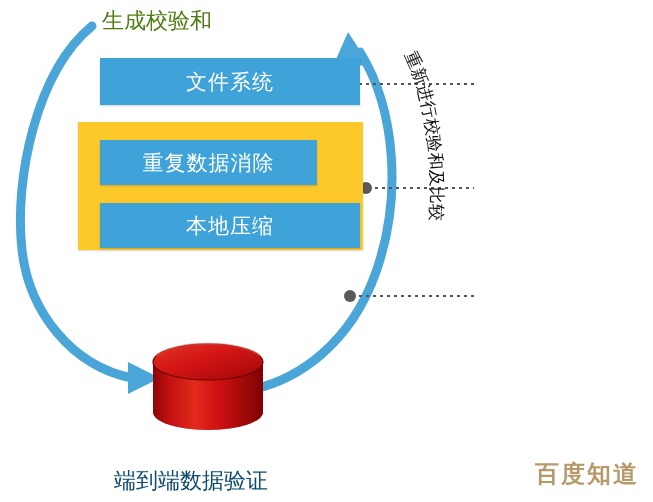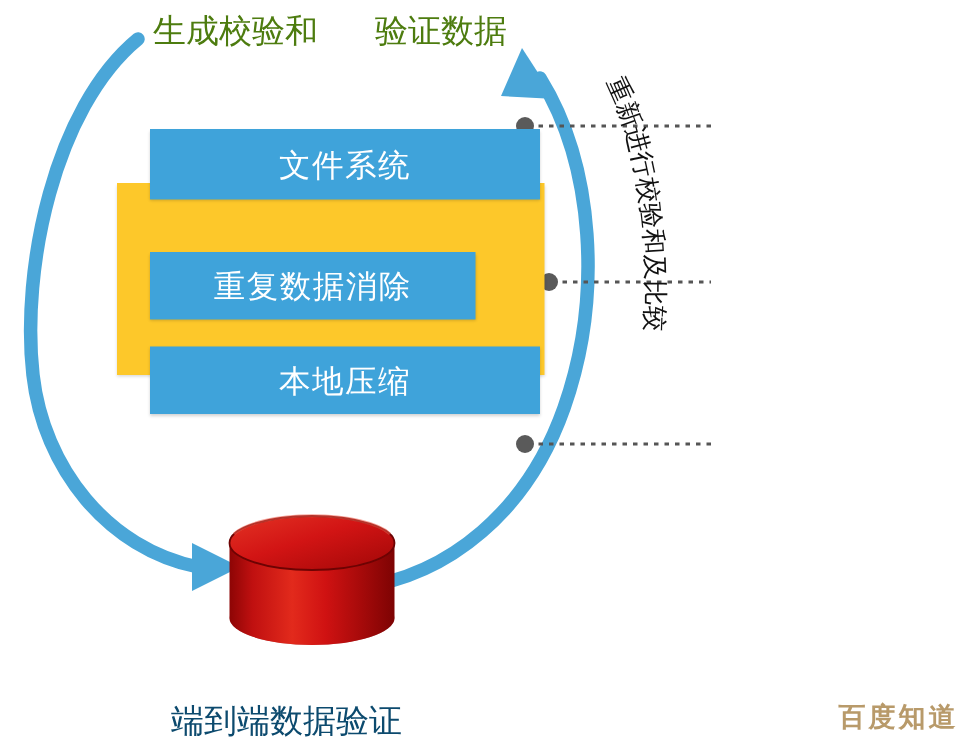--- a/index.html
+++ b/index.html
@@ -16,21 +16,20 @@
 
   
   .blue-box{
     position:absolute;
     background:#3fa3da;
     color:#ffffff;
     display:flex;align-items:center;justify-content:center;
     font-size:21px;
     letter-spacing:1px;
     box-shadow:0 1px 2px rgba(0,0,0,.18);
-    margin-top:28px;
   }
   #box-fs   {left:100px;top:58px; width:260px;height:47px;}
   #box-dedup{left:100px;top:140px;width:217px;height:45px;}
   #box-comp {left:100px;top:203px;width:260px;height:45px;align-items:center;}
   #box-raid {left:100px;top:277px;width:260px;height:43px;}
 
   #yellow-wrap{
     position:absolute;left:78px;top:122px;width:285px;height:128px;
     background:#fdc82a;
     box-shadow:0 1px 2px rgba(0,0,0,.15);
@@ -67,21 +66,21 @@
   #curve-text svg{width:70px;height:280px;overflow:visible;}
   #curve-text text{
     font-family:"Liberation Sans","DejaVu Sans",sans-serif;
     font-size:17px;fill:#111111;
     letter-spacing:0px;
   }
 
   
   #watermark{
     position:absolute;right:14px;bottom:12px;
-    font-size:18px;font-weight:bold;color:#b89a6a;
+    font-size:24px;font-weight:bold;color:#b89a6a;
     letter-spacing:2px;
   }
 </style>
 </head>
 <body>
 
 <div id="stage">
 
   <svg class="svg-layer" viewBox="0 0 653 502" xmlns="http://www.w3.org/2000/svg">
     <defs>
@@ -140,21 +139,20 @@
   <div id="box-dedup" class="blue-box">
     <span>重复数据消除</span>
   </div>
 
   <div id="box-comp" class="blue-box">
     <span>本地压缩</span>
   </div>
 
 
   <div id="label-gen" class="top-label">生成校验和</div>
-  <div id="label-ver" class="top-label">验证数据</div>
 
   <div id="curve-text">
     <svg viewBox="0 0 70 280" xmlns="http://www.w3.org/2000/svg">
       <path id="arcpath" d="M4,4 C34,60 42,150 22,262" fill="none" stroke="none"></path>
       <text>
         <textPath href="#arcpath" startOffset="2%">重新进行校验和及比较</textPath>
       </text>
     </svg>
   </div>
 

